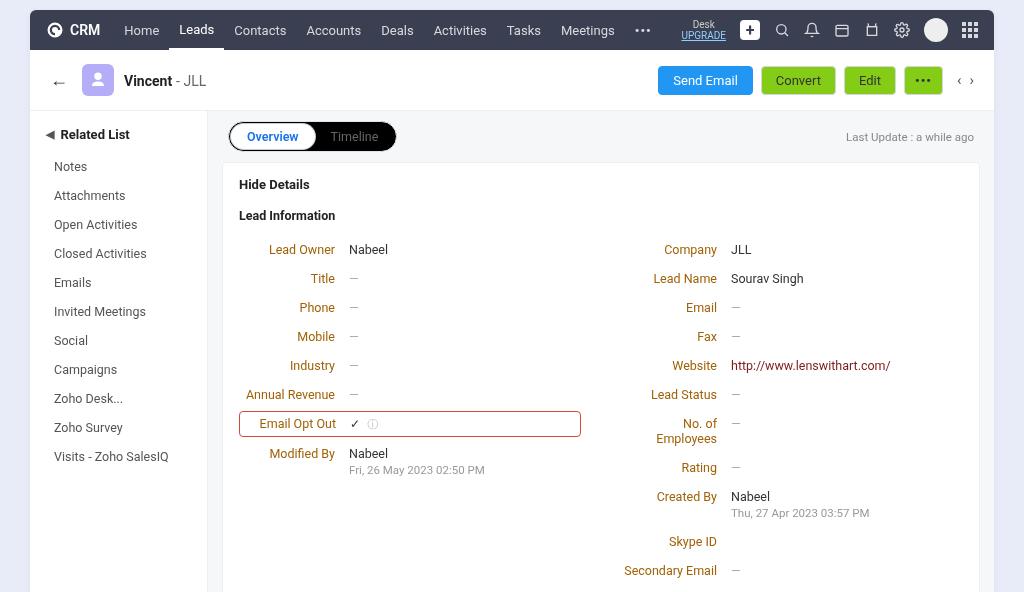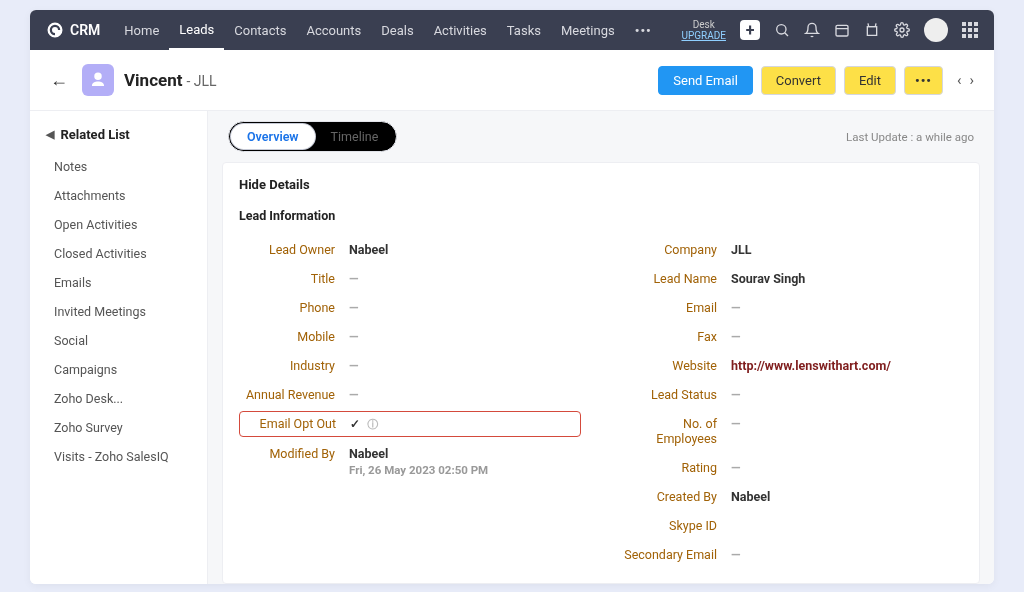--- a/index.html
+++ b/index.html
@@ -23,24 +23,24 @@
 .tb-plus { background: #fff; color: #3a3f51; width: 20px; height: 20px; border-radius: 4px; font-size: 16px; font-weight: bold; display: flex; align-items: center; justify-content: center; }
 .tb-avatar { width: 24px; height: 24px; border-radius: 50%; background: #eee; }
 .tb-grid { display: grid; grid-template-columns: repeat(3, 4px); grid-template-rows: repeat(3, 4px); gap: 2px; }
 .tb-grid span { background: #d8d9df; }
 
 
 .record-header { display: flex; align-items: center; padding: 14px 20px; border-bottom: 1px solid #edeef2; }
 .back-arrow { font-size: 18px; color: #333; cursor: pointer; margin-right: 14px; }
 .record-avatar { width: 32px; height: 32px; background: #b3aef7; border-radius: 6px; display: flex; align-items: center; justify-content: center; margin-right: 10px; }
 .record-avatar svg { width: 18px; height: 18px; fill: #fff; }
-.record-title { font-size: 17px; font-weight: 700; color: #222; }
+.record-title { font-size: 14px; font-weight: 700; color: #222; }
 .record-subtitle { font-size: 14px; color: #666; font-weight: 400; }
 .header-spacer { flex: 1; }
-.btn { padding: 6px 14px; font-size: 13px; border-radius: 4px; border: 1px solid #d4d6de; background: #fde047; color: #333; cursor: pointer; margin-left: 8px; }
+.btn { padding: 6px 14px; font-size: 13px; border-radius: 4px; border: 1px solid #d4d6de; background: #84cc16; color: #333; cursor: pointer; margin-left: 8px; }
 .btn.primary { background: #2196f3; border-color: #2196f3; color: #fff; }
 .btn.more { padding: 6px 10px; letter-spacing: 1px; font-weight: bold; }
 .pager { margin-left: 14px; display: flex; gap: 8px; }
 .pager span { color: #555; cursor: pointer; font-size: 15px; }
 
 
 .body-wrap { display: flex; background: #f6f7f9; min-height: 470px; }
 .sidebar { width: 178px; background: #fff; border-right: 1px solid #edeef2; padding: 12px 0; }
 .side-header { display: flex; align-items: center; gap: 6px; padding: 4px 16px 10px; font-size: 13px; font-weight: 700; color: #222; }
 .side-header .chev { font-size: 11px; color: #555; }
@@ -53,21 +53,21 @@
 .tab-pill.active { color: #1a73e8; font-weight: 600; background: #fff; box-shadow: 0 0 0 1px #c6cad6; }
 .last-update { margin-left: auto; font-size: 11.5px; color: #888; }
 
 .detail-card { background: #fff; border: 1px solid #edeef2; border-radius: 4px; padding: 14px 16px; position: relative; }
 .hide-details { font-size: 13px; font-weight: 700; color: #222; margin-bottom: 16px; cursor: pointer; }
 .section-title { font-size: 12.5px; font-weight: 700; color: #222; margin-bottom: 12px; }
 
 .info-grid { display: grid; grid-template-columns: 1fr 1fr; column-gap: 40px; }
 .field-row { display: grid; grid-template-columns: 110px 1fr; align-items: start; padding: 7px 0; font-size: 12.5px; }
 .field-label { color: #a16207; text-align: right; padding-right: 14px; }
-.field-value { color: #333; font-weight: bold; }
+.field-value { color: #333; }
 .field-value.dash { color: #aaa; }
 .field-value a { color: #7f1d1d; text-decoration: none; }
 .field-value .meta { color: #999; font-size: 11.5px; display: block; margin-top: 2px; }
 .field-value .chk { font-size: 12px; color: #333; }
 .field-value .info-ic { color: #bbb; font-size: 11px; margin-left: 4px; }
 
 .highlight-row { border: 1.5px solid #d44a3c; border-radius: 4px; padding: 4px 0; margin: 2px 0; }
 </style>
 </head>
 <body>
@@ -274,20 +274,21 @@
               <div class="field-value dash">—</div>
             </div>
             <div class="field-row">
               <div class="field-label">Rating</div>
               <div class="field-value dash">—</div>
             </div>
             <div class="field-row">
               <div class="field-label">Created By</div>
               <div class="field-value">
                 <span>Nabeel</span>
+                <span class="meta">Thu, 27 Apr 2023 03:57 PM</span>
               </div>
             </div>
             <div class="field-row">
               <div class="field-label">Skype ID</div>
               <div class="field-value dash"></div>
             </div>
             <div class="field-row">
               <div class="field-label">Secondary Email</div>
               <div class="field-value dash">—</div>
             </div>

